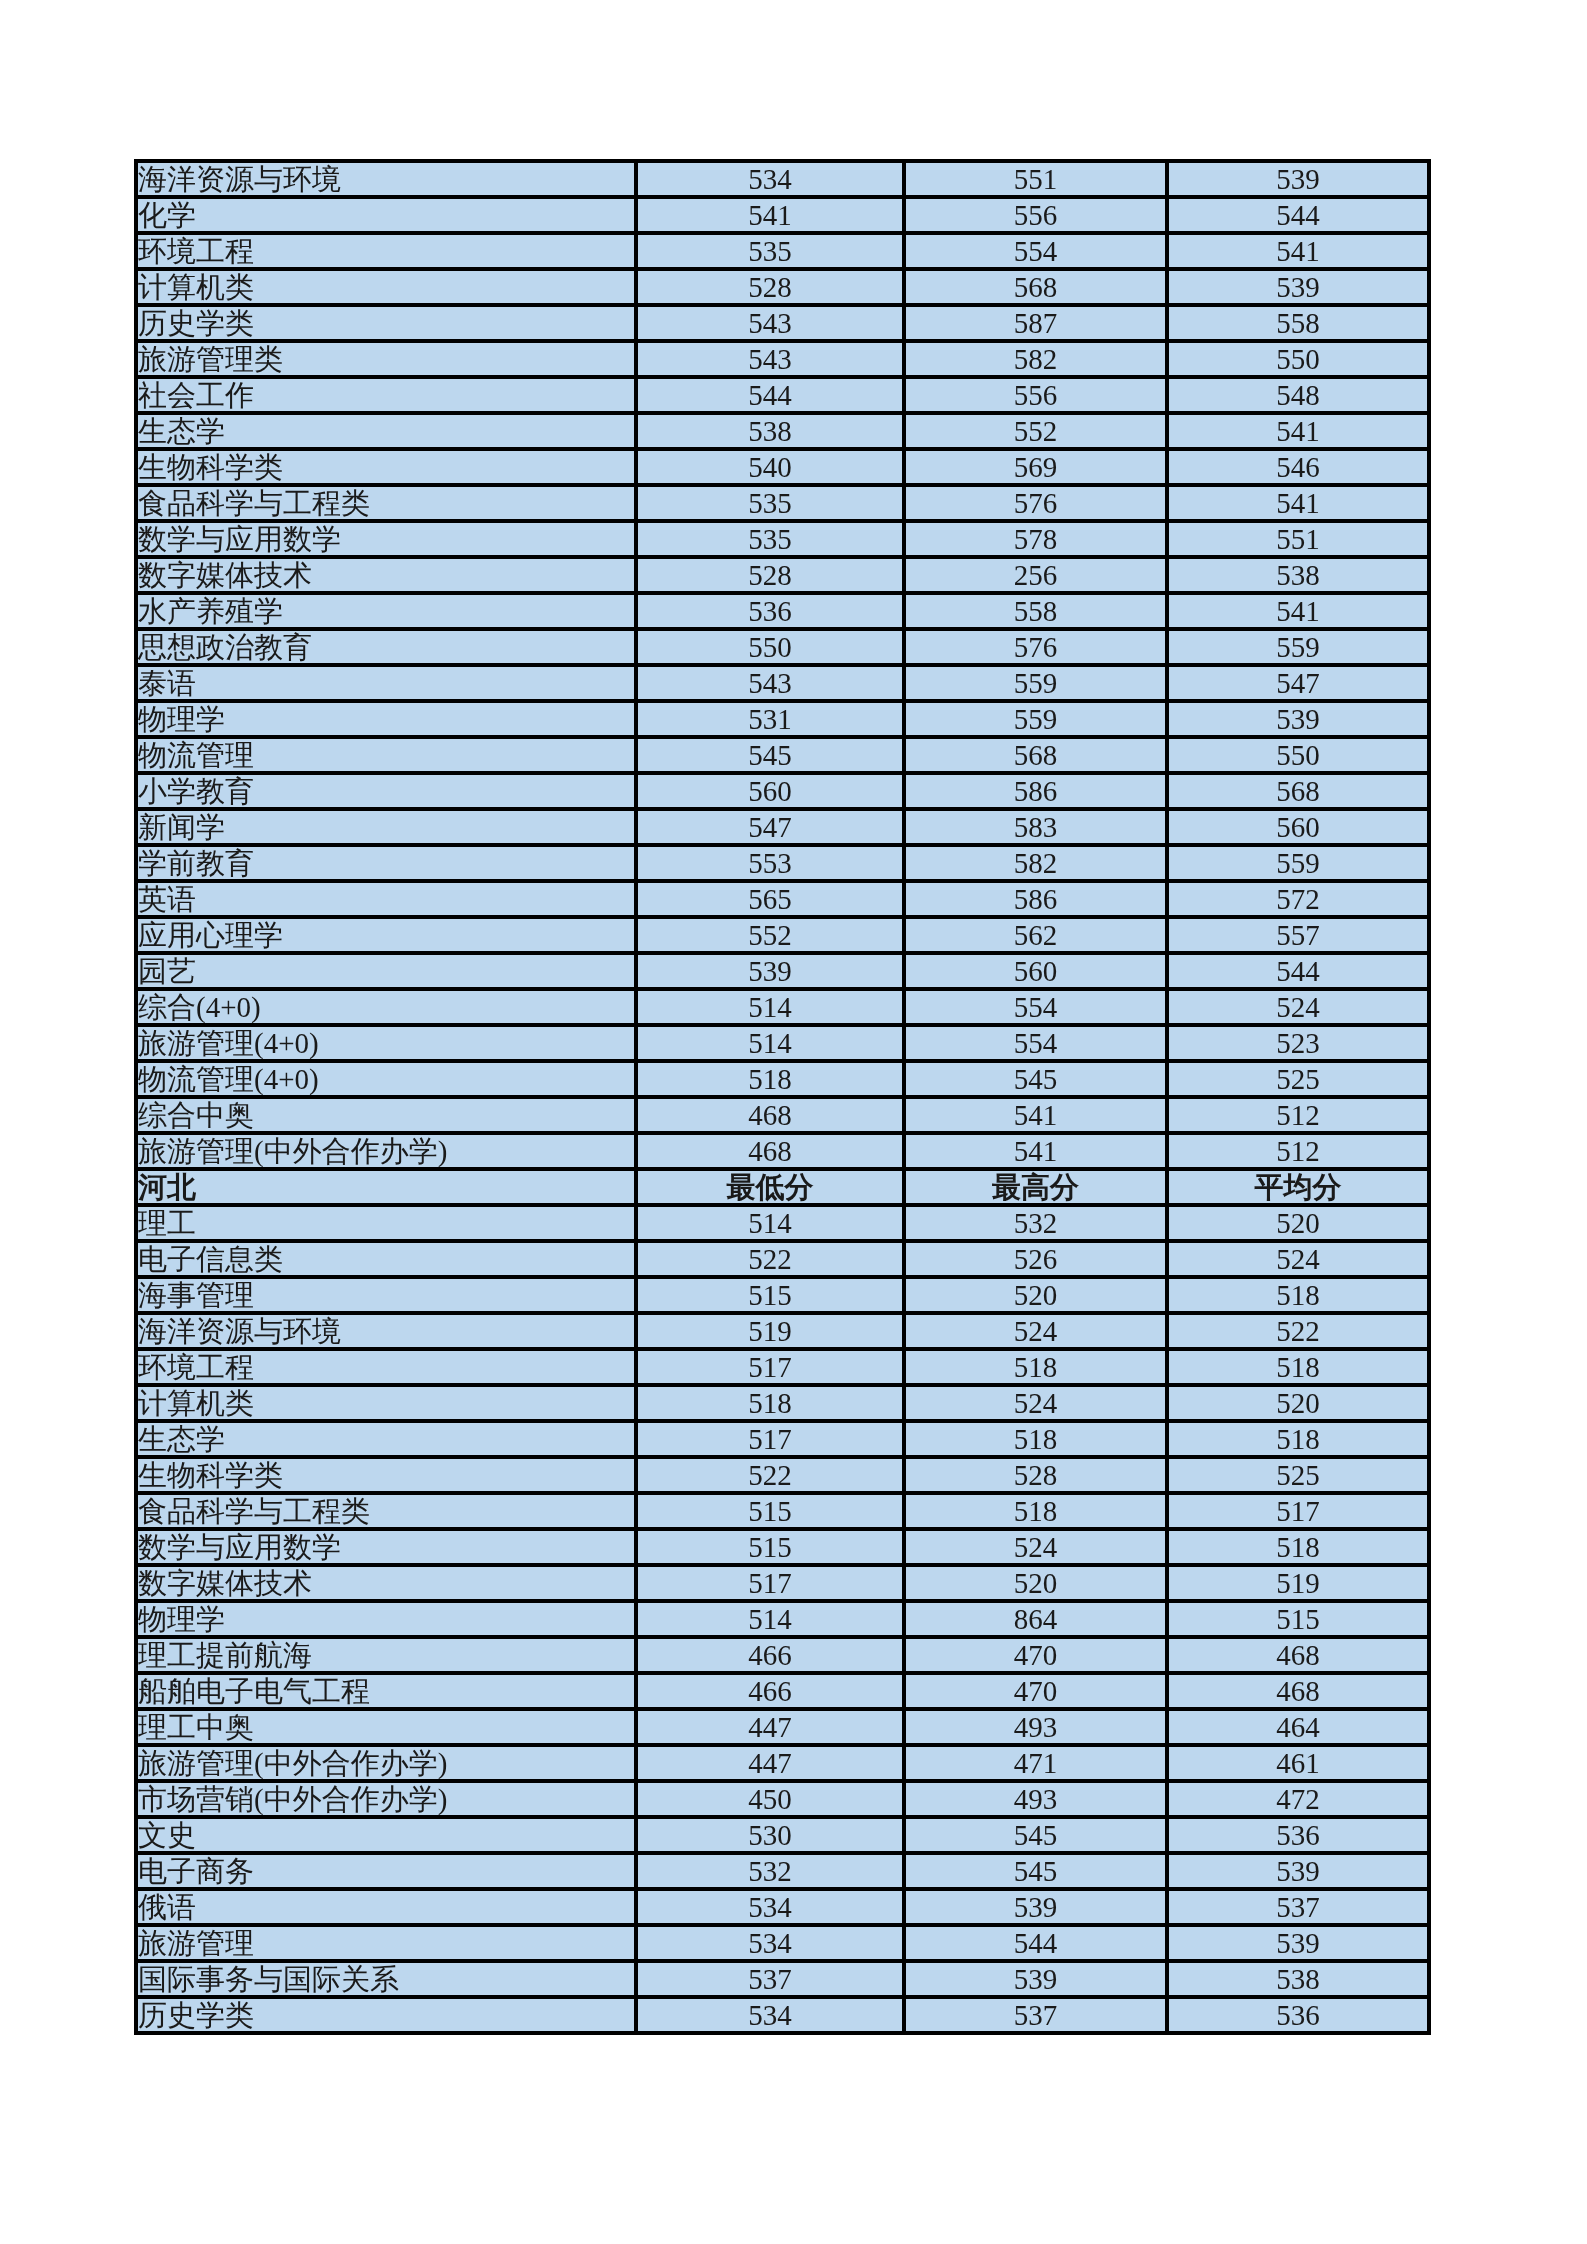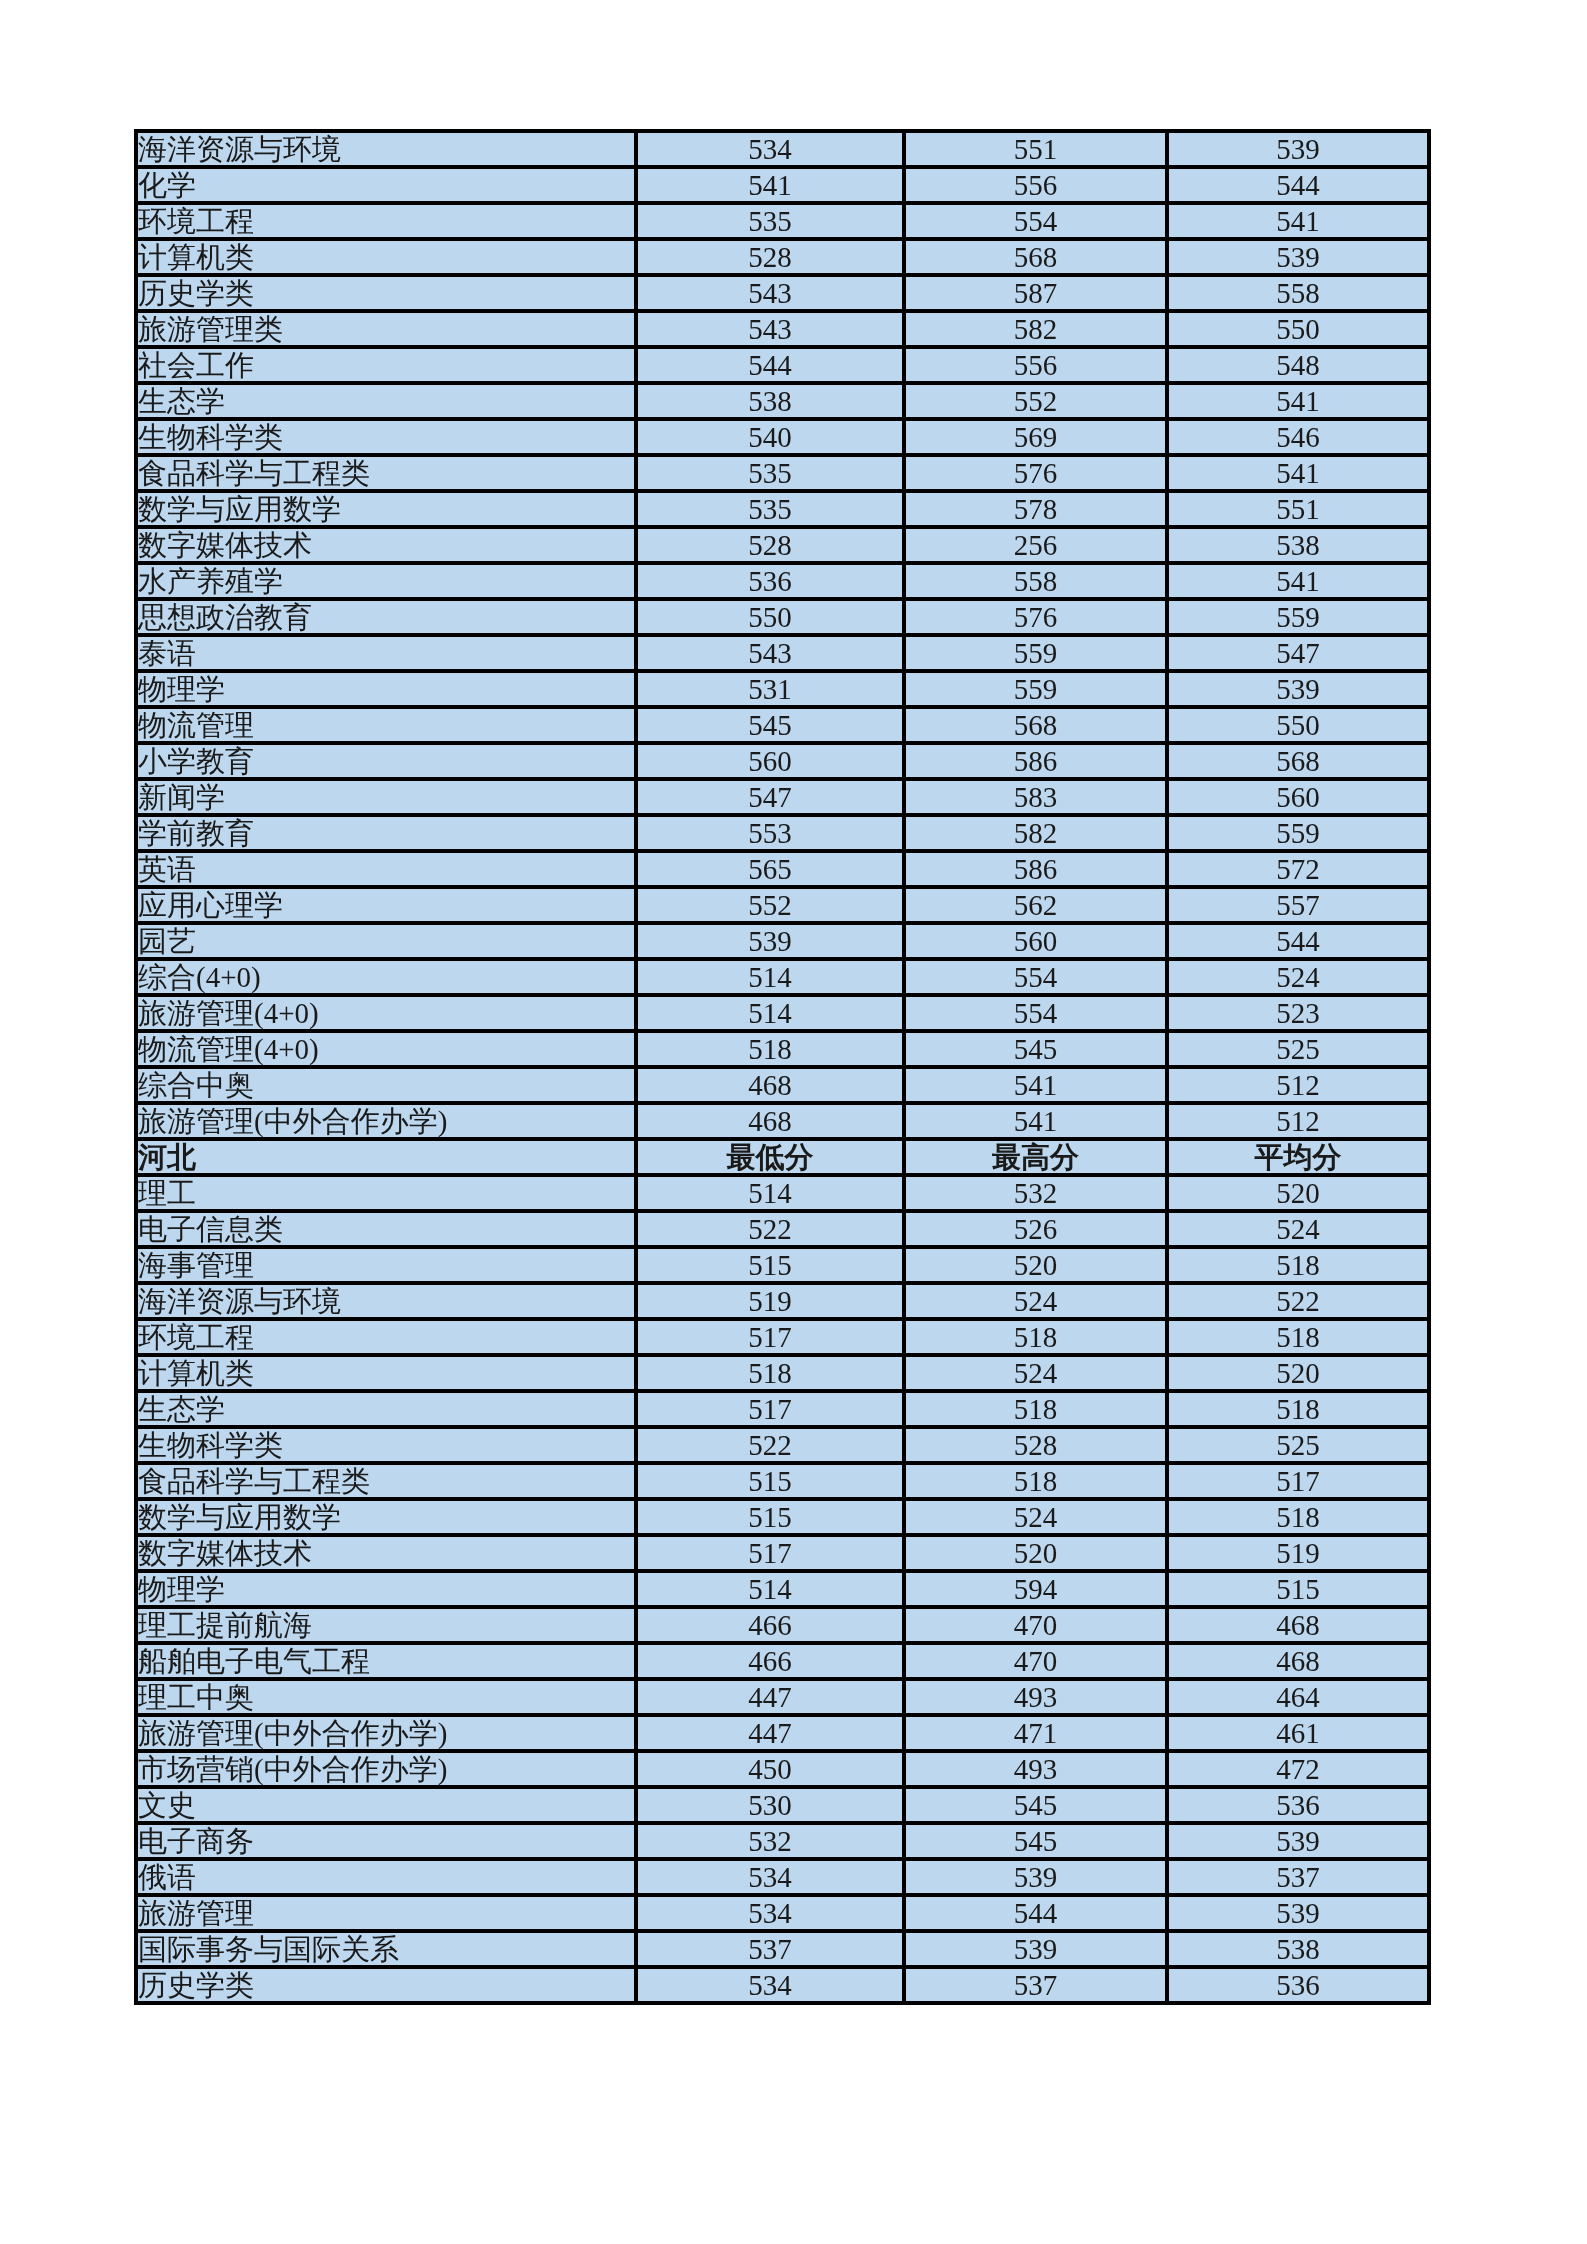--- a/index.html
+++ b/index.html
@@ -10,21 +10,21 @@
   .page {
     position: relative;
     width: 1587px;
     height: 2244px;
     background: #ffffff;
     font-family: "Liberation Serif", "DejaVu Serif", serif;
   }
   table.score-table {
     position: absolute;
     left: 134px;
-    top: 129px;
+    top: 159px;
     border-collapse: collapse;
     table-layout: fixed;
     width: 1293px;
   }
   table.score-table td {
     border: 4px solid #000000;
     background: #BDD7EE;
     height: 32px;
     padding: 0;
     font-size: 29px;
@@ -292,21 +292,21 @@
         </tr>
         <tr>
           <td class="name indent2">数字媒体技术</td>
           <td class="num">517</td>
           <td class="num">520</td>
           <td class="num">519</td>
         </tr>
         <tr>
           <td class="name indent2">物理学</td>
           <td class="num">514</td>
-          <td class="num">594</td>
+          <td class="num">864</td>
           <td class="num">515</td>
         </tr>
         <tr>
           <td class="name indent1">理工提前航海</td>
           <td class="num">466</td>
           <td class="num">470</td>
           <td class="num">468</td>
         </tr>
         <tr>
           <td class="name indent2">船舶电子电气工程</td>

